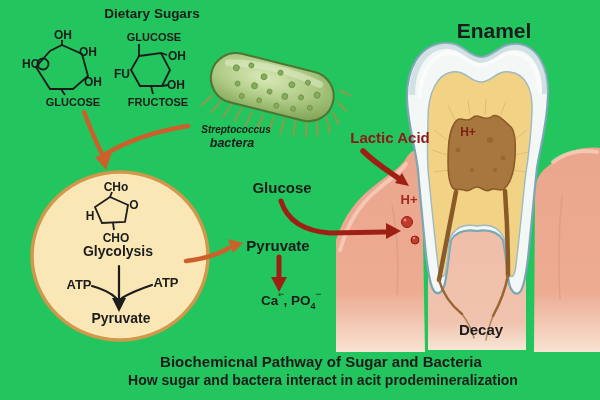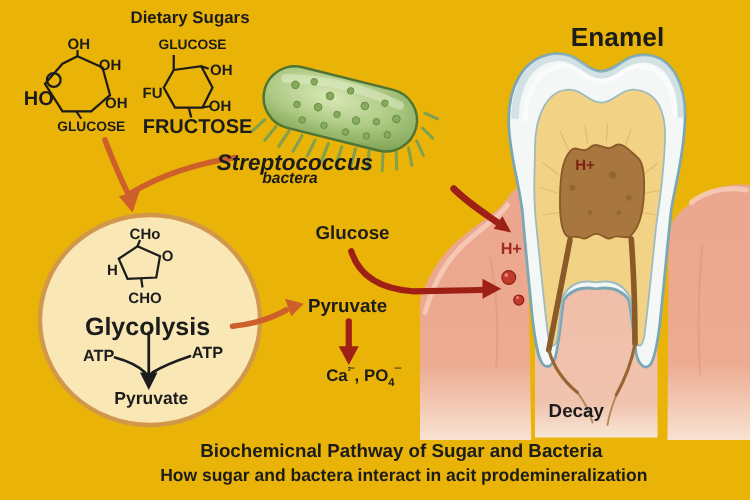--- a/index.html
+++ b/index.html
@@ -1,18 +1,18 @@
 <!DOCTYPE html>
 <html><head>
 <meta charset="utf-8">
 <style>
   html,body{margin:0;padding:0;}
   #canvas{
     position:relative;width:600px;height:400px;overflow:hidden;
-    background:#eab308;font-family:"Liberation Sans",sans-serif;
+    background:#22c55e;font-family:"Liberation Sans",sans-serif;
   }
   #artwork{position:absolute;left:0;top:0;}
   .lbl{
     position:absolute;transform:translate(-50%,-50%);
     font-family:"Liberation Sans",sans-serif;font-weight:bold;
     color:#1c1c1c;white-space:nowrap;line-height:1;z-index:2;
   }
   .red{color:#8c1a1a;}
   .it{font-style:italic;}
   .lbl sup{font-size:8px;vertical-align:super;}
@@ -205,49 +205,50 @@
       <circle cx="405" cy="220" r="1.5" fill="#e8867a"></circle>
       <circle cx="415" cy="240" r="4" fill="#c23b2a" stroke="#8e2116" stroke-width="1"></circle>
       <circle cx="414" cy="238" r="1.2" fill="#e8867a"></circle>
     </g>
   </svg>
 
   <div class="lbl" style="left:152px;top:14px;font-size:13.5px">Dietary Sugars</div>
 
   <div class="lbl" style="left:63px;top:35px;font-size:12px">OH</div>
   <div class="lbl" style="left:88px;top:52px;font-size:12px">OH</div>
-  <div class="lbl" style="left:31px;top:80px;font-size:16px">HO</div>
+  <div class="lbl" style="left:31px;top:64px;font-size:12px">HO</div>
   <div class="lbl" style="left:93px;top:82px;font-size:12px">OH</div>
   <div class="lbl" style="left:73px;top:102px;font-size:11px">GLUCOSE</div>
 
   <div class="lbl" style="left:154px;top:37px;font-size:11px">GLUCOSE</div>
   <div class="lbl" style="left:177px;top:56px;font-size:12px">OH</div>
   <div class="lbl" style="left:122px;top:74px;font-size:12px">FU</div>
   <div class="lbl" style="left:176px;top:85px;font-size:12px">OH</div>
-  <div class="lbl" style="left:158px;top:102px;font-size:16px">FRUCTOSE</div>
-
-  <div class="lbl it" style="left:236px;top:130px;font-size:18px">Streptococcus</div>
+  <div class="lbl" style="left:158px;top:102px;font-size:11px">FRUCTOSE</div>
+
+  <div class="lbl it" style="left:236px;top:130px;font-size:10px">Streptococcus</div>
   <div class="lbl it" style="left:232px;top:143px;font-size:12.5px">bactera</div>
 
   <div class="lbl" style="left:116px;top:187px;font-size:12px">CHo</div>
   <div class="lbl" style="left:134px;top:205px;font-size:12px">O</div>
   <div class="lbl" style="left:90px;top:216px;font-size:12px">H</div>
   <div class="lbl" style="left:116px;top:238px;font-size:12px">CHO</div>
-  <div class="lbl" style="left:118px;top:262px;font-size:20px">Glycolysis</div>
+  <div class="lbl" style="left:118px;top:251px;font-size:14px">Glycolysis</div>
   <div class="lbl" style="left:79px;top:284px;font-size:13px">ATP</div>
   <div class="lbl" style="left:166px;top:282px;font-size:13px">ATP</div>
   <div class="lbl" style="left:121px;top:318px;font-size:14px">Pyruvate</div>
 
   <div class="lbl" style="left:282px;top:187px;font-size:15px">Glucose</div>
   <div class="lbl" style="left:278px;top:245px;font-size:15px">Pyruvate</div>
   <div class="lbl" style="left:291px;top:302px;font-size:13.5px">
     <span>Ca</span><sup>²⁻</sup><span>, </span><span>PO</span><sub>4</sub><sup>⁻⁻</sup>
   </div>
 
   <div class="lbl" style="left:494px;top:30px;font-size:21px">Enamel</div>
+  <div class="lbl red" style="left:390px;top:137px;font-size:15px">Lactic Acid</div>
   <div class="lbl" style="left:409px;top:199px;font-size:13px;color:#a32822">H+</div>
   <div class="lbl" style="left:468px;top:132px;font-size:12px;color:#7d2012">H+</div>
-  <div class="lbl" style="left:461px;top:329px;font-size:15px">Decay</div>
+  <div class="lbl" style="left:481px;top:329px;font-size:15px">Decay</div>
 
   <div class="lbl" style="left:323px;top:380px;font-size:14px">How sugar and bactera interact in acit prodemineralization</div>
   <div class="lbl" style="left:321px;top:361px;font-size:15px">Biochemicnal Pathway of Sugar and Bacteria</div>
 
 </div>
 
 </body></html>

